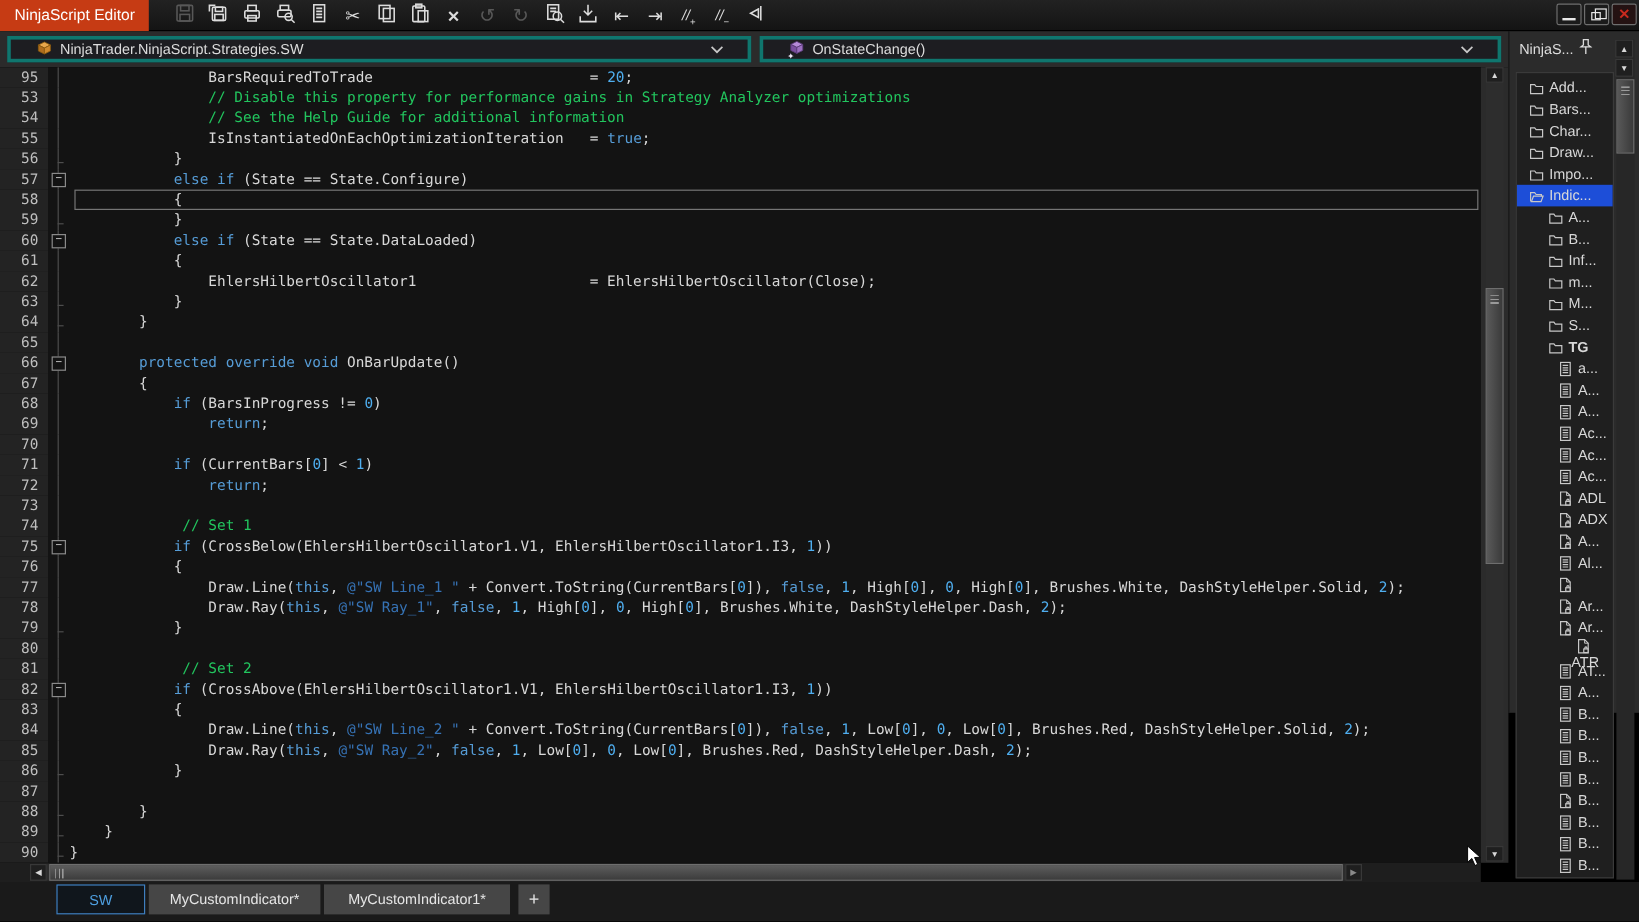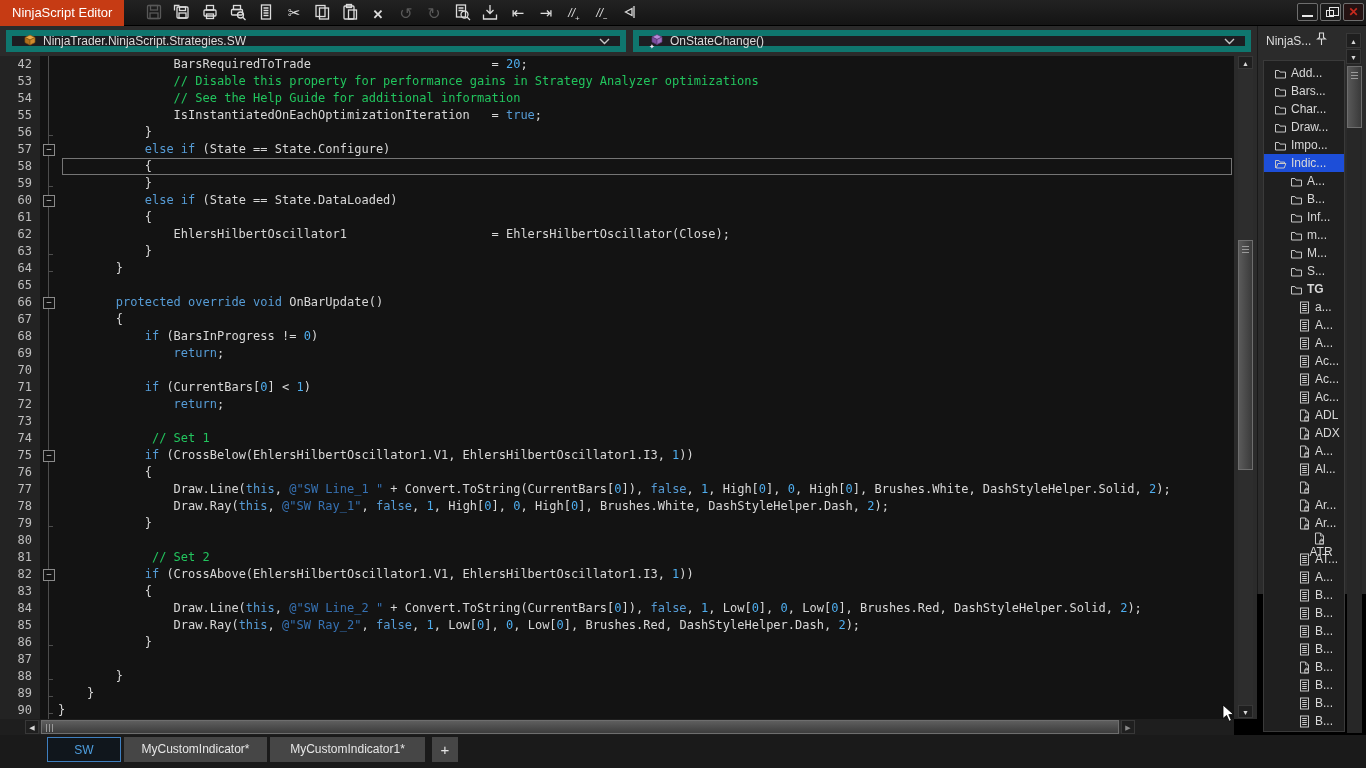--- a/index.html
+++ b/index.html
@@ -17,21 +17,21 @@
   .tbtn sub { font-size:8px; }
   #win-controls { position:absolute; right:2px; top:3px; display:flex; gap:2px; }
   .winbtn { width:21px; height:18px; background:#1B1B1B; border:1px solid #6E6E6E; border-radius:2px; position:relative; color:#E8E8E8; font-size:10px; text-align:center; line-height:16px; }
   .winbtn.close { background:#241212; color:#C82A1E; font-weight:bold; font-size:12px; }
   .glyph-min { position:absolute; left:4px; right:4px; bottom:3px; height:2px; background:#E8E8E8; }
   .glyph-restore { position:absolute; left:5px; top:6px; width:8px; height:7px; border:1px solid #E8E8E8; background:#1B1B1B; }
   .glyph-restore::before { content:""; position:absolute; left:2px; top:-4px; width:8px; height:7px; border:1px solid #E8E8E8; }
 
   
   #comborow { left:0; top:26px; width:1257px; height:30px; background:#2B2B2B; }
-  .combo { position:absolute; top:4px; height:22px; background:#1D1D21; border:6px solid #0f766e; color:#DCDCDC; font-size:12px; display:flex; align-items:center; padding:0 10px; }
+  .combo { position:absolute; top:4px; height:22px; background:#1D1D21; border:3px solid #0f766e; color:#DCDCDC; font-size:12px; display:flex; align-items:center; padding:0 20px; }
   .combo .lbl { margin-left:5px; white-space:nowrap; overflow:hidden; flex:1; }
   .combo .chev { margin-left:auto; }
 
   
   #editor { left:0; top:56px; width:1234px; height:663px; background:#131313; overflow:hidden; font-family:"DejaVu Sans Mono", monospace; font-size:12px; }
   .cl { height:17px; display:flex; position:relative; }
   .ln { width:40px; padding-right:8px; text-align:right; background:#232323; color:#BFBFBF; line-height:17px; flex:none; }
   .fold { width:18px; position:relative; flex:none; }
   .fold::before { content:""; position:absolute; left:8px; top:0; bottom:0; width:1px; background:#4D4D4D; }
   .fold.box::after { content:"\2212"; position:absolute; left:3px; top:3px; width:10px; height:10px; border:1px solid #8A8A8A; background:#131313; color:#C8C8C8; font-size:9px; line-height:8px; text-align:center; }
@@ -216,21 +216,21 @@
       </svg>
     <span class="lbl">OnStateChange()</span>
     <span class="chev"><svg width="11" height="7" viewBox="0 0 11 7">
           <path d="M1 1l4.5 4.5L10 1" stroke="#C8C8C8" fill="none" stroke-width="1.4"></path>
         </svg></span>
   </div>
 </div>
 
 <div class="abs" id="editor">
     <div class="cl">
-      <span class="ln">42</span>
+      <span class="ln">95</span>
       <span class="fold "></span>
       <span class="code"><span class="p">                BarsRequiredToTrade                         = </span><span class="n">20</span><span class="p">;</span></span>
     </div>
     <div class="cl">
       <span class="ln">53</span>
       <span class="fold "></span>
       <span class="code"><span class="c">                // Disable this property for performance gains in Strategy Analyzer optimizations</span></span>
     </div>
     <div class="cl">
       <span class="ln">54</span>

